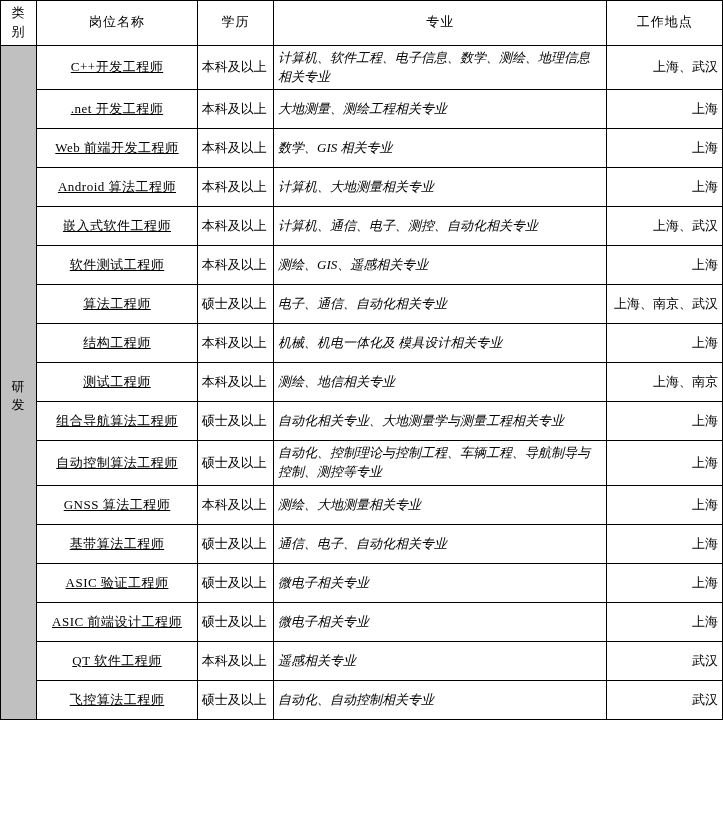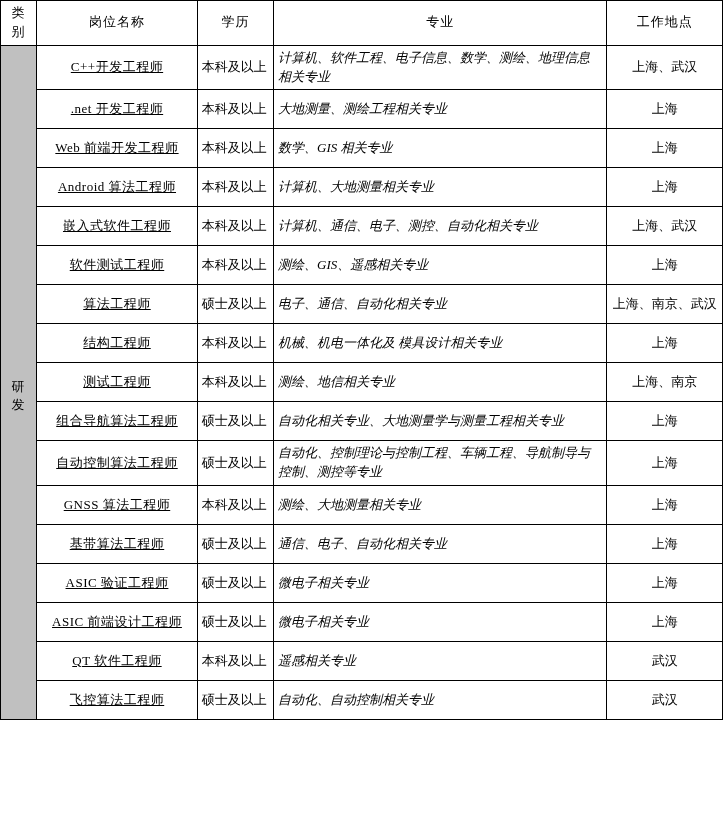--- a/index.html
+++ b/index.html
@@ -64,21 +64,21 @@
     text-align: left;
     font-size: 13px;
   }
   td.major-cell {
     text-align: left;
     font-size: 13px;
     padding-left: 5px;
     font-style: italic;
   }
   td.location-cell {
-    text-align: center;
+    text-align: right;
     font-size: 13px;
   }
   tbody tr { height: 39px; }
 </style>
 </head>
 <body>
 
 <table id="job-table">
   <colgroup>
     <col class="col-category">

